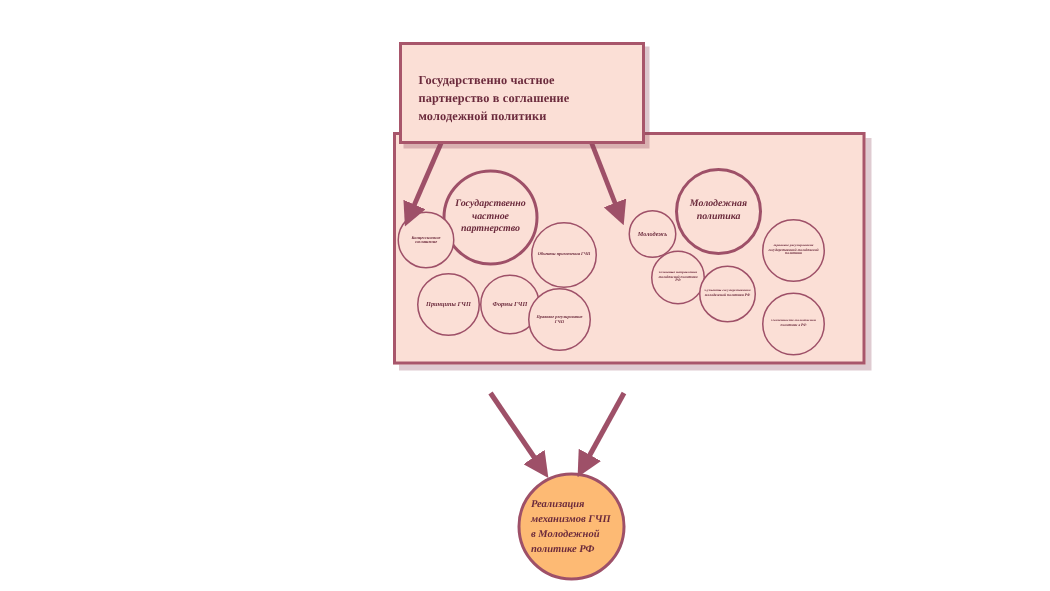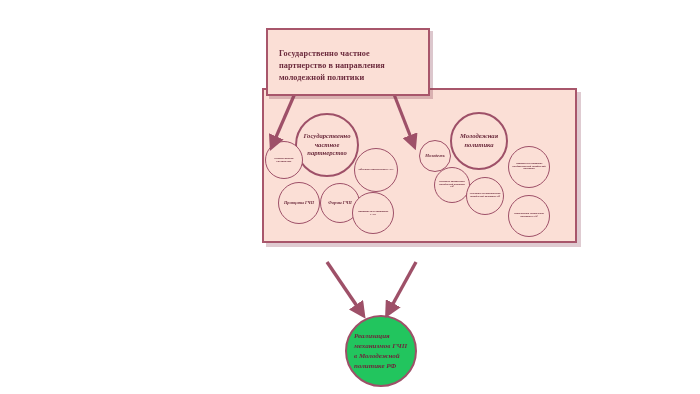--- a/index.html
+++ b/index.html
@@ -86,21 +86,21 @@
     overflow: hidden;
   }
   .circle.hub { border-width: 2px; }
   .circle.hub .c-label { font-size: 6.6px; line-height: 1.35; }
   .circle.mid .c-label  { font-size: 4.2px; line-height: 1.22; }
   .circle.small .c-label { font-size: 2.9px; line-height: 1.2; }
   .circle.tiny .c-label { font-size: 2.5px; line-height: 1.18; }
 
   
   .circle.result {
-    background: #22c55e;
+    background: #fdba74;
     border: 2.5px solid #9e5068;
     z-index: 6;
   }
   .circle.result .c-label {
     font-size: 7px;
     line-height: 1.45;
     text-align: left;
     padding: 0 7px;
   }
 
@@ -114,21 +114,21 @@
   }
   svg.arrows.under { z-index: 5; }
   svg.arrows.over  { z-index: 7; }
 </style>
 </head>
 <body>
 
 <div id="canvas">
 
   <div class="title-box">
-    <div class="title-text">Государственно частное партнерство в направления молодежной политики</div>
+    <div class="title-text">Государственно частное партнерство в соглашение молодежной политики</div>
   </div>
 
   <div class="panel"></div>
 
   <svg class="arrows under" viewBox="0 0 700 394">
     <defs>
       <marker id="ah" markerWidth="5" markerHeight="5" refX="2.6" refY="2.5" orient="auto" markerUnits="strokeWidth">
         <path d="M0,0 L5,2.5 L0,5 z" fill="#9e5068"></path>
       </marker>
     </defs>

